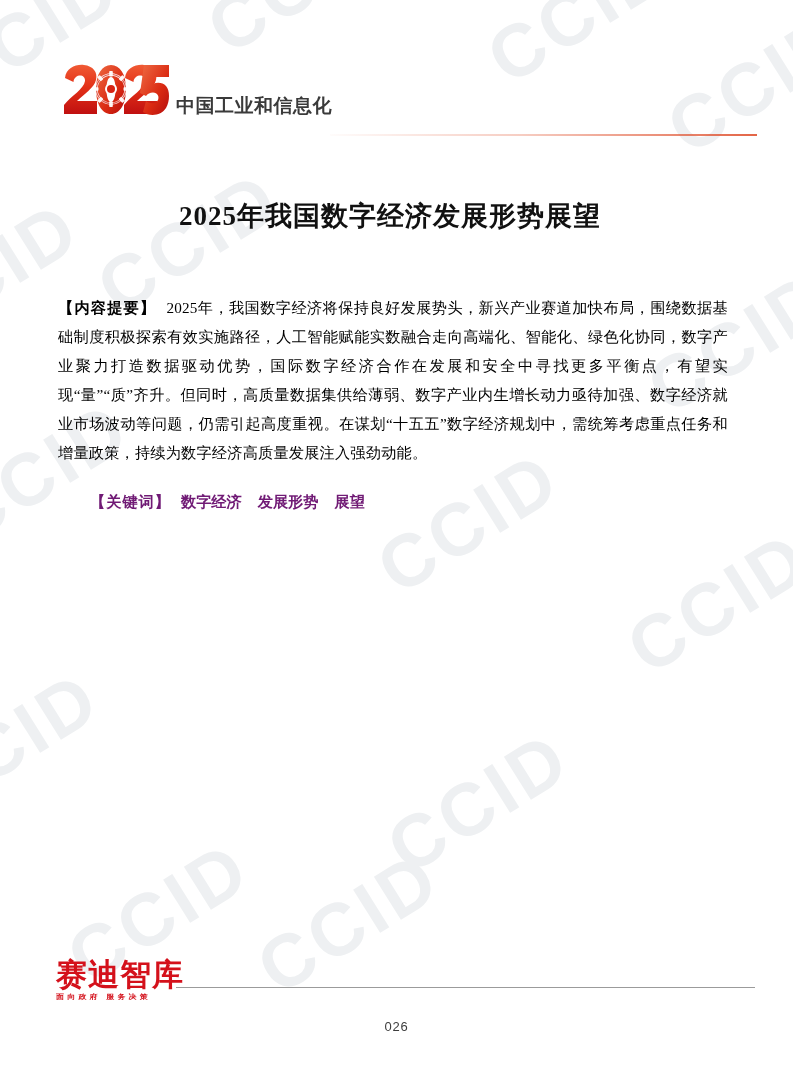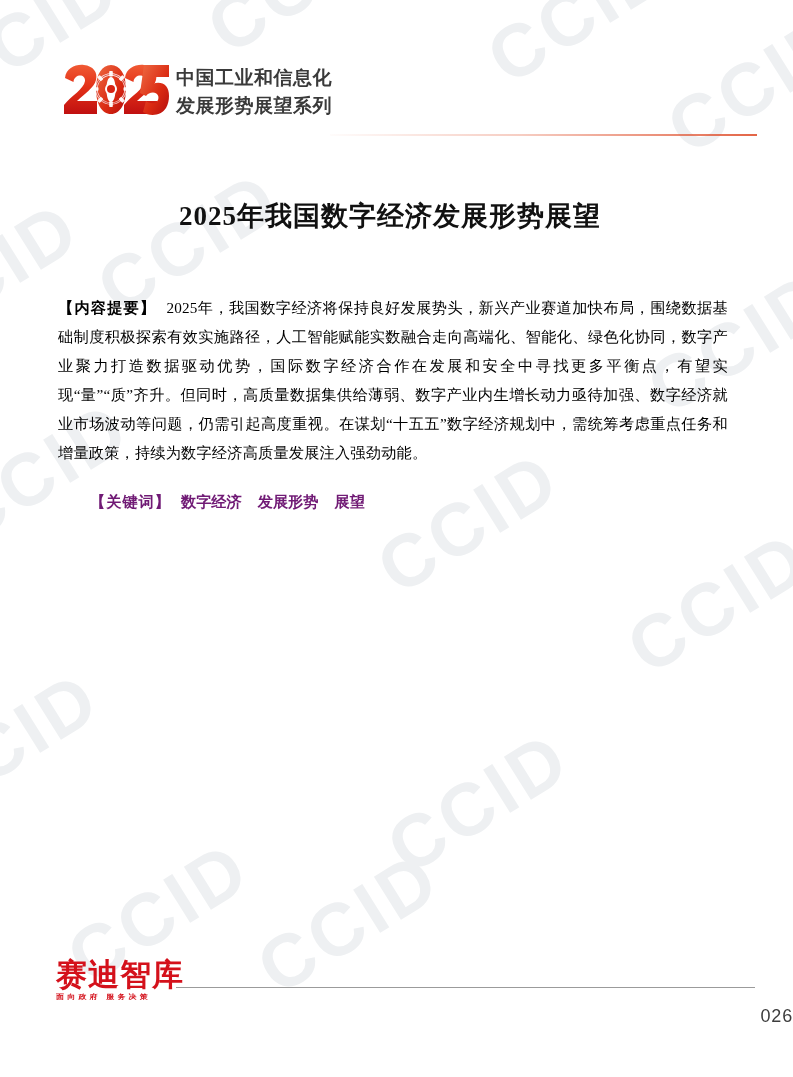--- a/index.html
+++ b/index.html
@@ -181,24 +181,24 @@
     position: absolute;
     left: 176px;
     right: 38px;
     top: 30px;
     height: 1px;
     background: #9b9b9b;
   }
   .page-number {
     position: absolute;
     left: 0; right: 0;
-    top: 49px;
-    text-align: right;
-    font-family: "Liberation Sans", sans-serif;
-    font-size: 18px;
+    top: 62px;
+    text-align: center;
+    font-family: "Liberation Sans", sans-serif;
+    font-size: 13px;
     color: #3d3d3d;
     letter-spacing: 0.8px;
   }
 </style>
 </head>
 <body>
 
 <div class="page">
 
   <div class="watermark-layer">
@@ -258,21 +258,20 @@
           </g>
 
           <path d="M63 16 C64 6, 74 2, 82 3 C91 4, 96 10, 94 18 C92 26, 82 32, 75 39 L95 39 L95 52 L62 52 L62 43 C69 34, 82 27, 83 19 C83.5 14, 78 12, 74 15 C72 16.5, 71.5 18.5, 71.5 20 L63 16 Z" fill="url(#redgrad)"></path>
 
           <path d="M82 3 L107 3 L107 15 L92 15 L91 22 C95 20, 101 20.5, 104 24 C108 28.5, 108 39, 104 46 C99.5 53.5, 88 55, 81 50 L84 39 C88 42, 94 42, 96 38 C97.5 34.5, 95.5 30.5, 91 30.5 C88 30.5, 85.5 32, 84 34 L78 31 L82 3 Z" fill="url(#redgrad2)"></path>
         </svg>
       </div>
 
       <div class="brand-lines">
         <div class="brand-line">中国工业和信息化</div>
-        <div class="brand-line">发展形势展望系列</div>
       </div>
     </div>
 
     <div class="header-rule"></div>
   </div>
 
   <div class="content">
 
     <h1 class="doc-title">2025年我国数字经济发展形势展望</h1>
 

